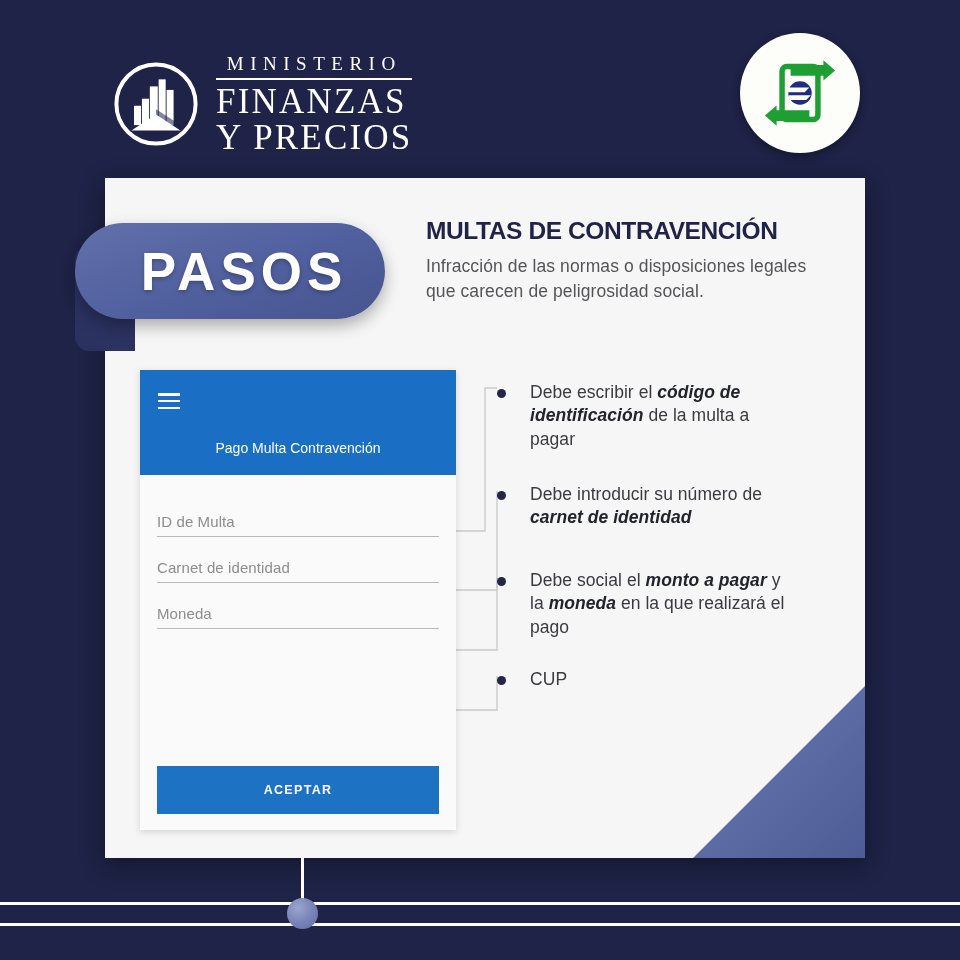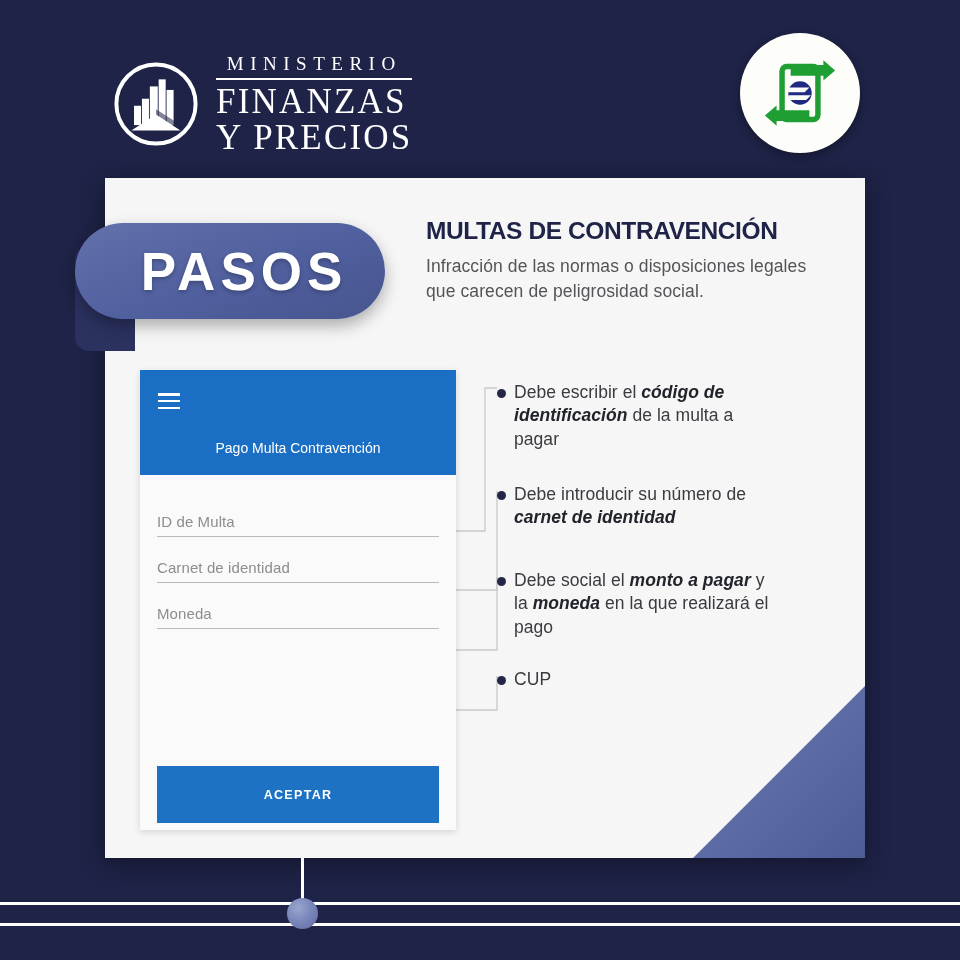--- a/index.html
+++ b/index.html
@@ -234,21 +234,21 @@
   }
   #field-row-monto .form-field { margin-bottom: 0; }
   #field-monto { flex: 1 1 62%; }
   #field-moneda { flex: 1 1 38%; }
 
   #accept-button {
     position: absolute;
     left: 17px;
     top: 396px;
     width: 282px;
-    height: 57px;
+    height: 48px;
     background: #1d72c4;
     border: none;
     color: #ffffff;
     font-size: 12.5px;
     font-weight: bold;
     letter-spacing: 1.3px;
     font-family: "Liberation Sans", sans-serif;
     cursor: pointer;
   }
 
@@ -260,21 +260,21 @@
     width: 760px;
     height: 680px;
     pointer-events: none;
   }
 
   
   .callout {
     position: absolute;
     display: flex;
     align-items: flex-start;
-    gap: 8px;
+    gap: 24px;
   }
   .callout-bullet {
     width: 9px; height: 9px;
     border-radius: 50%;
     background: #232647;
     flex: none;
     margin-top: 8px;
   }
   .callout-text {
     color: #3a3a40;

